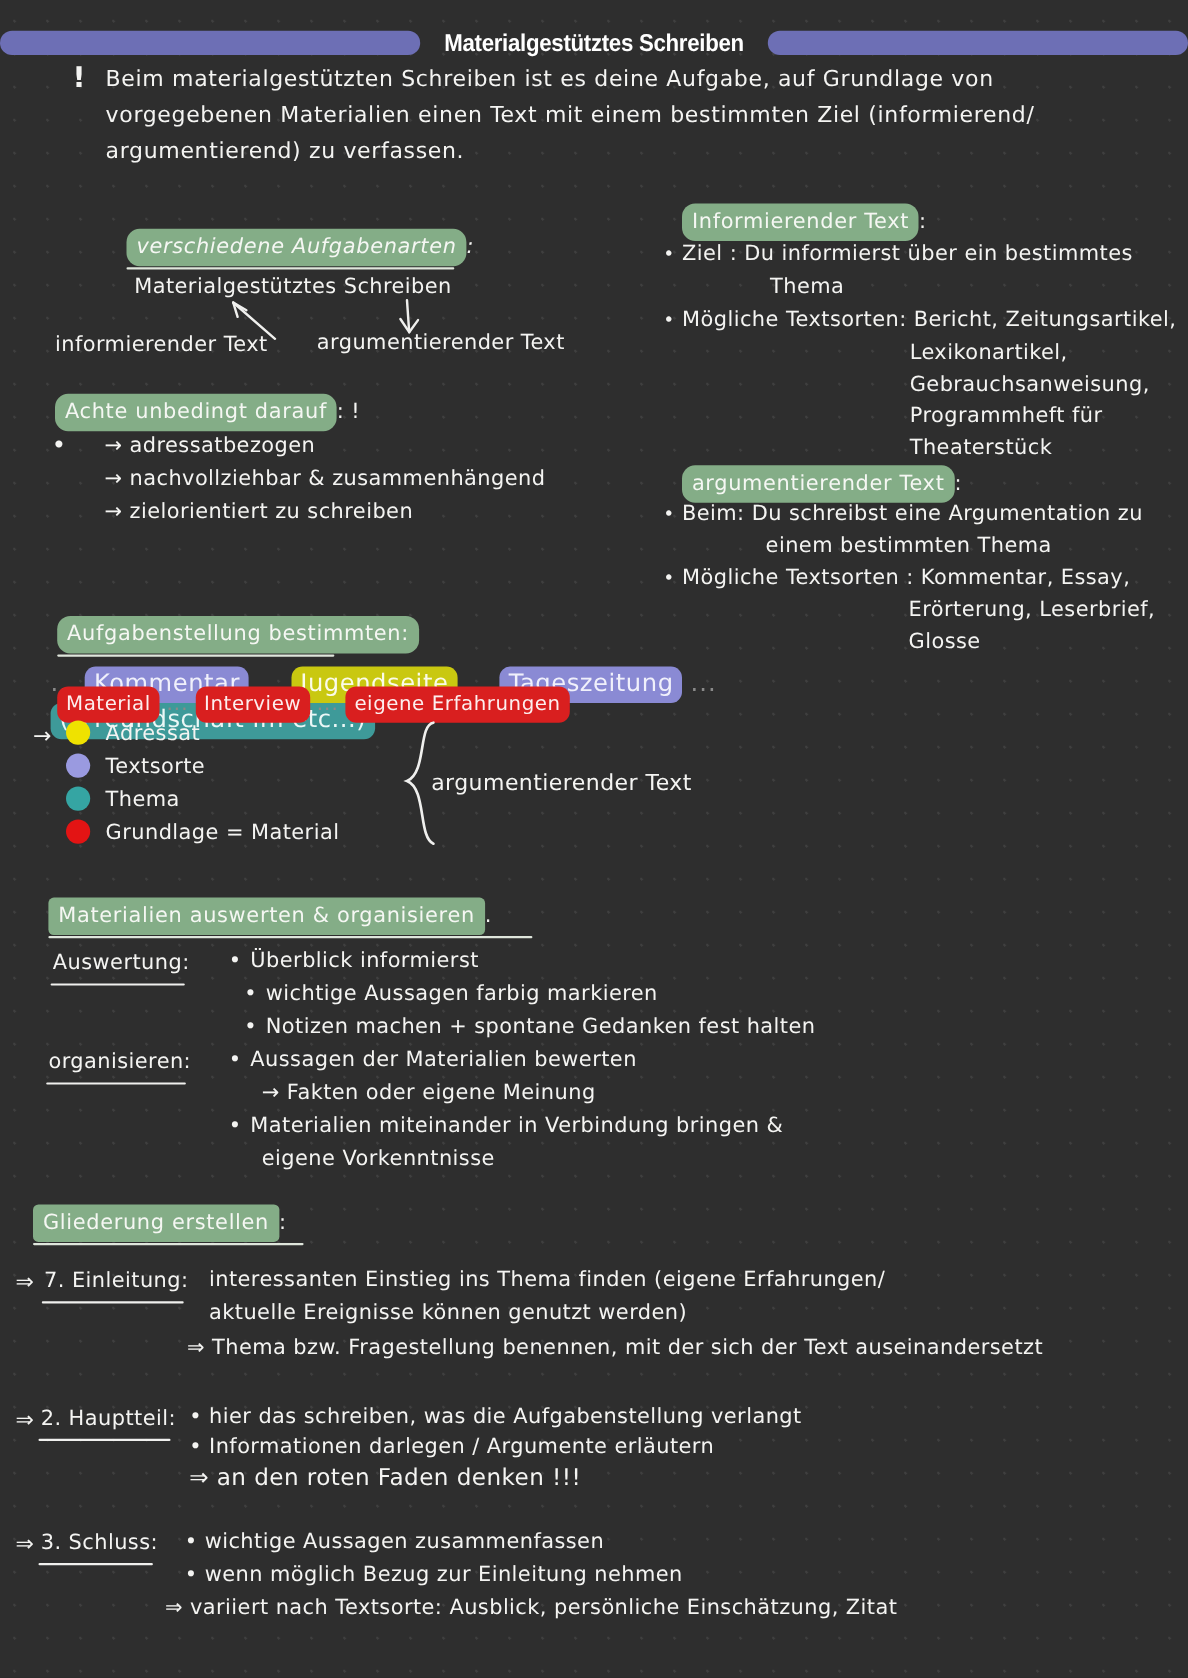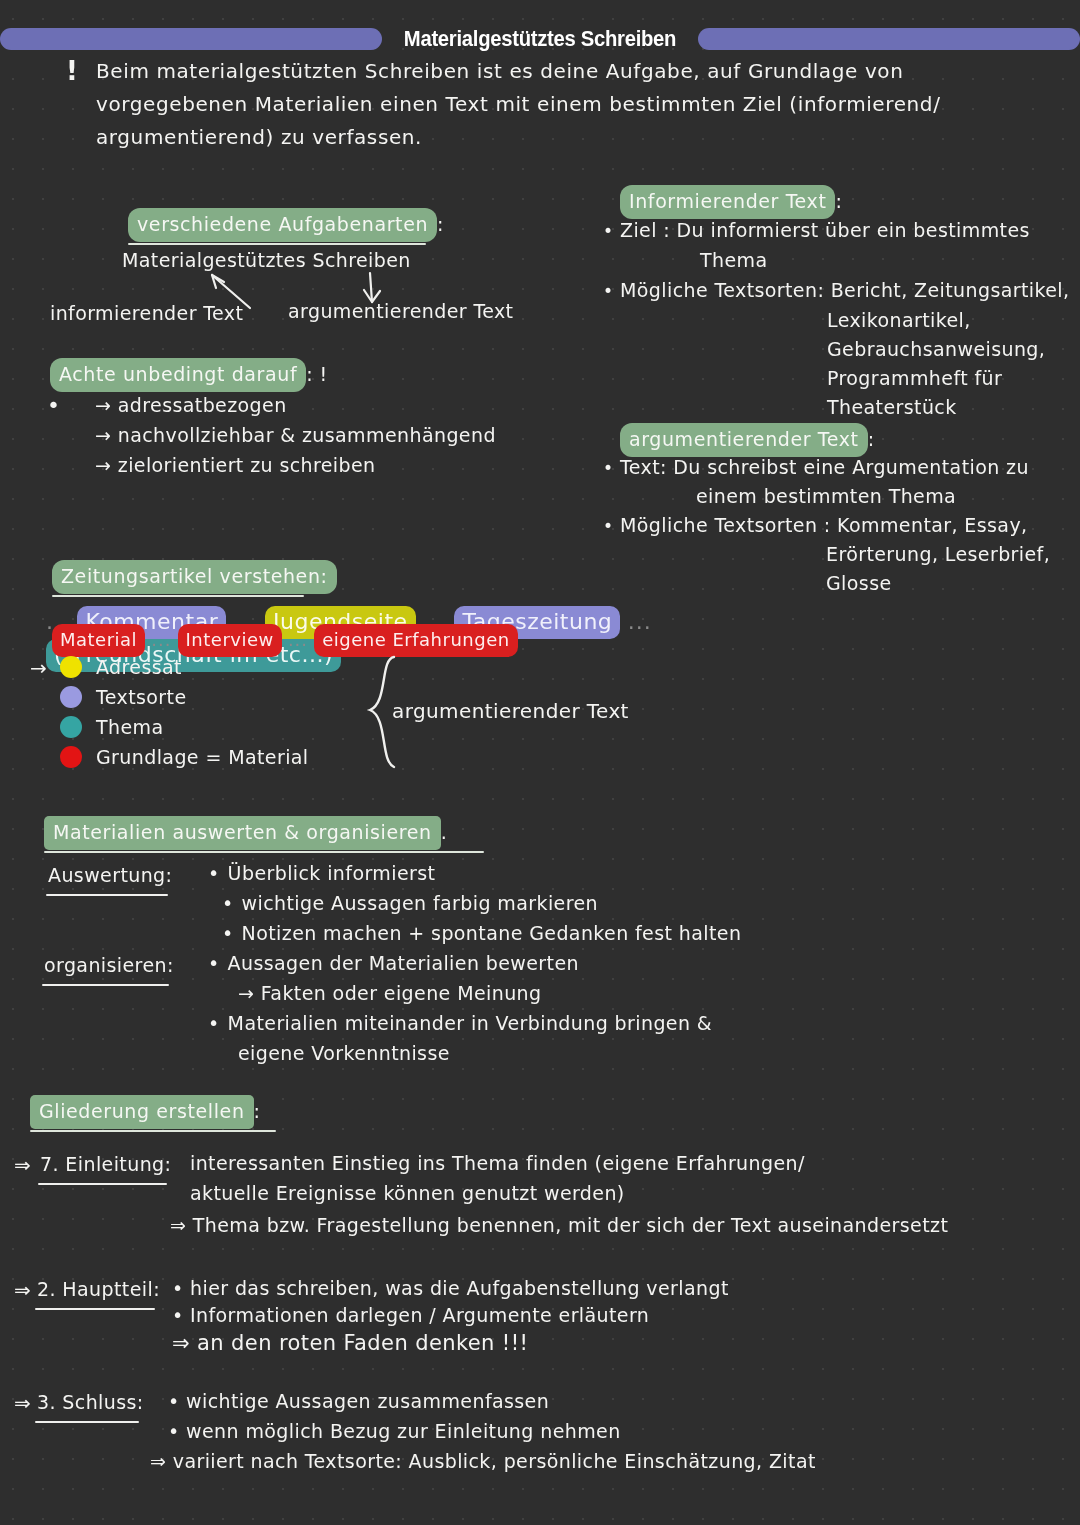--- a/index.html
+++ b/index.html
@@ -142,21 +142,21 @@
     <div class="hdr-bar right"></div>
   </div>
 
   <div class="bang hw">!</div>
   <div class="intro hw">
     <div class="intro-body">Beim materialgestützten Schreiben ist es deine Aufgabe, auf Grundlage von</div>
     <div class="intro-body">vorgegebenen Materialien einen Text mit einem bestimmten Ziel (informierend/</div>
     <div class="intro-body">argumentierend) zu verfassen.</div>
   </div>
 
-  <div class="sec hw" style="left:128px; top:208px; width:460px;">
+  <div class="sec hw" style="left:115px; top:208px; width:460px;font-style:italic;">
     <div>
       <span class="greenhl">verschiedene Aufgabenarten</span><span>:</span>
       <span class="hl-underline" style="width:298px;"></span>
     </div>
   </div>
   <div class="sec hw" style="left:122px; top:245px;">Materialgestütztes Schreiben</div>
 
   <svg class="abs" style="left:130px; top:268px;" width="320" height="42">
     <path d="M 120 40 L 82 7" stroke="#f0f0ee" stroke-width="2.2" fill="none" stroke-linecap="round"></path>
     <path d="M 82 7 L 94 14 M 82 7 L 86 20" stroke="#f0f0ee" stroke-width="2.2" fill="none" stroke-linecap="round"></path>
@@ -195,35 +195,35 @@
   <div class="sec hw" style="left:827px; top:305px;">Lexikonartikel,</div>
   <div class="sec hw" style="left:827px; top:334px;">Gebrauchsanweisung,</div>
   <div class="sec hw" style="left:827px; top:363px;">Programmheft für</div>
   <div class="sec hw" style="left:827px; top:392px;">Theaterstück</div>
 
   <div class="sec hw" style="left:620px; top:423px;">
     <span class="greenhl">argumentierender Text</span><span>:</span>
   </div>
   <div class="sec hw" style="left:603px; top:453px; font-size:17px;">•</div>
   <div class="sec hw" style="left:620px; top:452px;">
-    <span>Text:</span>
+    <span>Beim:</span>
     <span>Du schreibst eine Argumentation zu</span>
   </div>
   <div class="sec hw" style="left:696px; top:481px;">einem bestimmten Thema</div>
 
   <div class="sec hw" style="left:603px; top:511px; font-size:17px;">•</div>
   <div class="sec hw" style="left:620px; top:510px;">
     <span>Mögliche Textsorten :</span>
     <span>Kommentar, Essay,</span>
   </div>
   <div class="sec hw" style="left:826px; top:539px;">Erörterung, Leserbrief,</div>
   <div class="sec hw" style="left:826px; top:568px;">Glosse</div>
 
   <div class="sec hw" style="left:52px; top:560px;">
-    <span class="greenhl">Zeitungsartikel verstehen:</span>
+    <span class="greenhl">Aufgabenstellung bestimmten:</span>
     <span class="hl-underline" style="width:252px;"></span>
   </div>
 
   <div class="sec hw" style="left:46px; top:606px; width:780px; font-size:22px;">
     <span class="dot-leader">...</span>
     <span class="chip purple">Kommentar</span>
     <span class="dot-leader">...</span>
     <span class="chip yellow">Jugendseite</span>
     <span class="dot-leader">...</span>
     <span class="chip purple">Tageszeitung</span>

